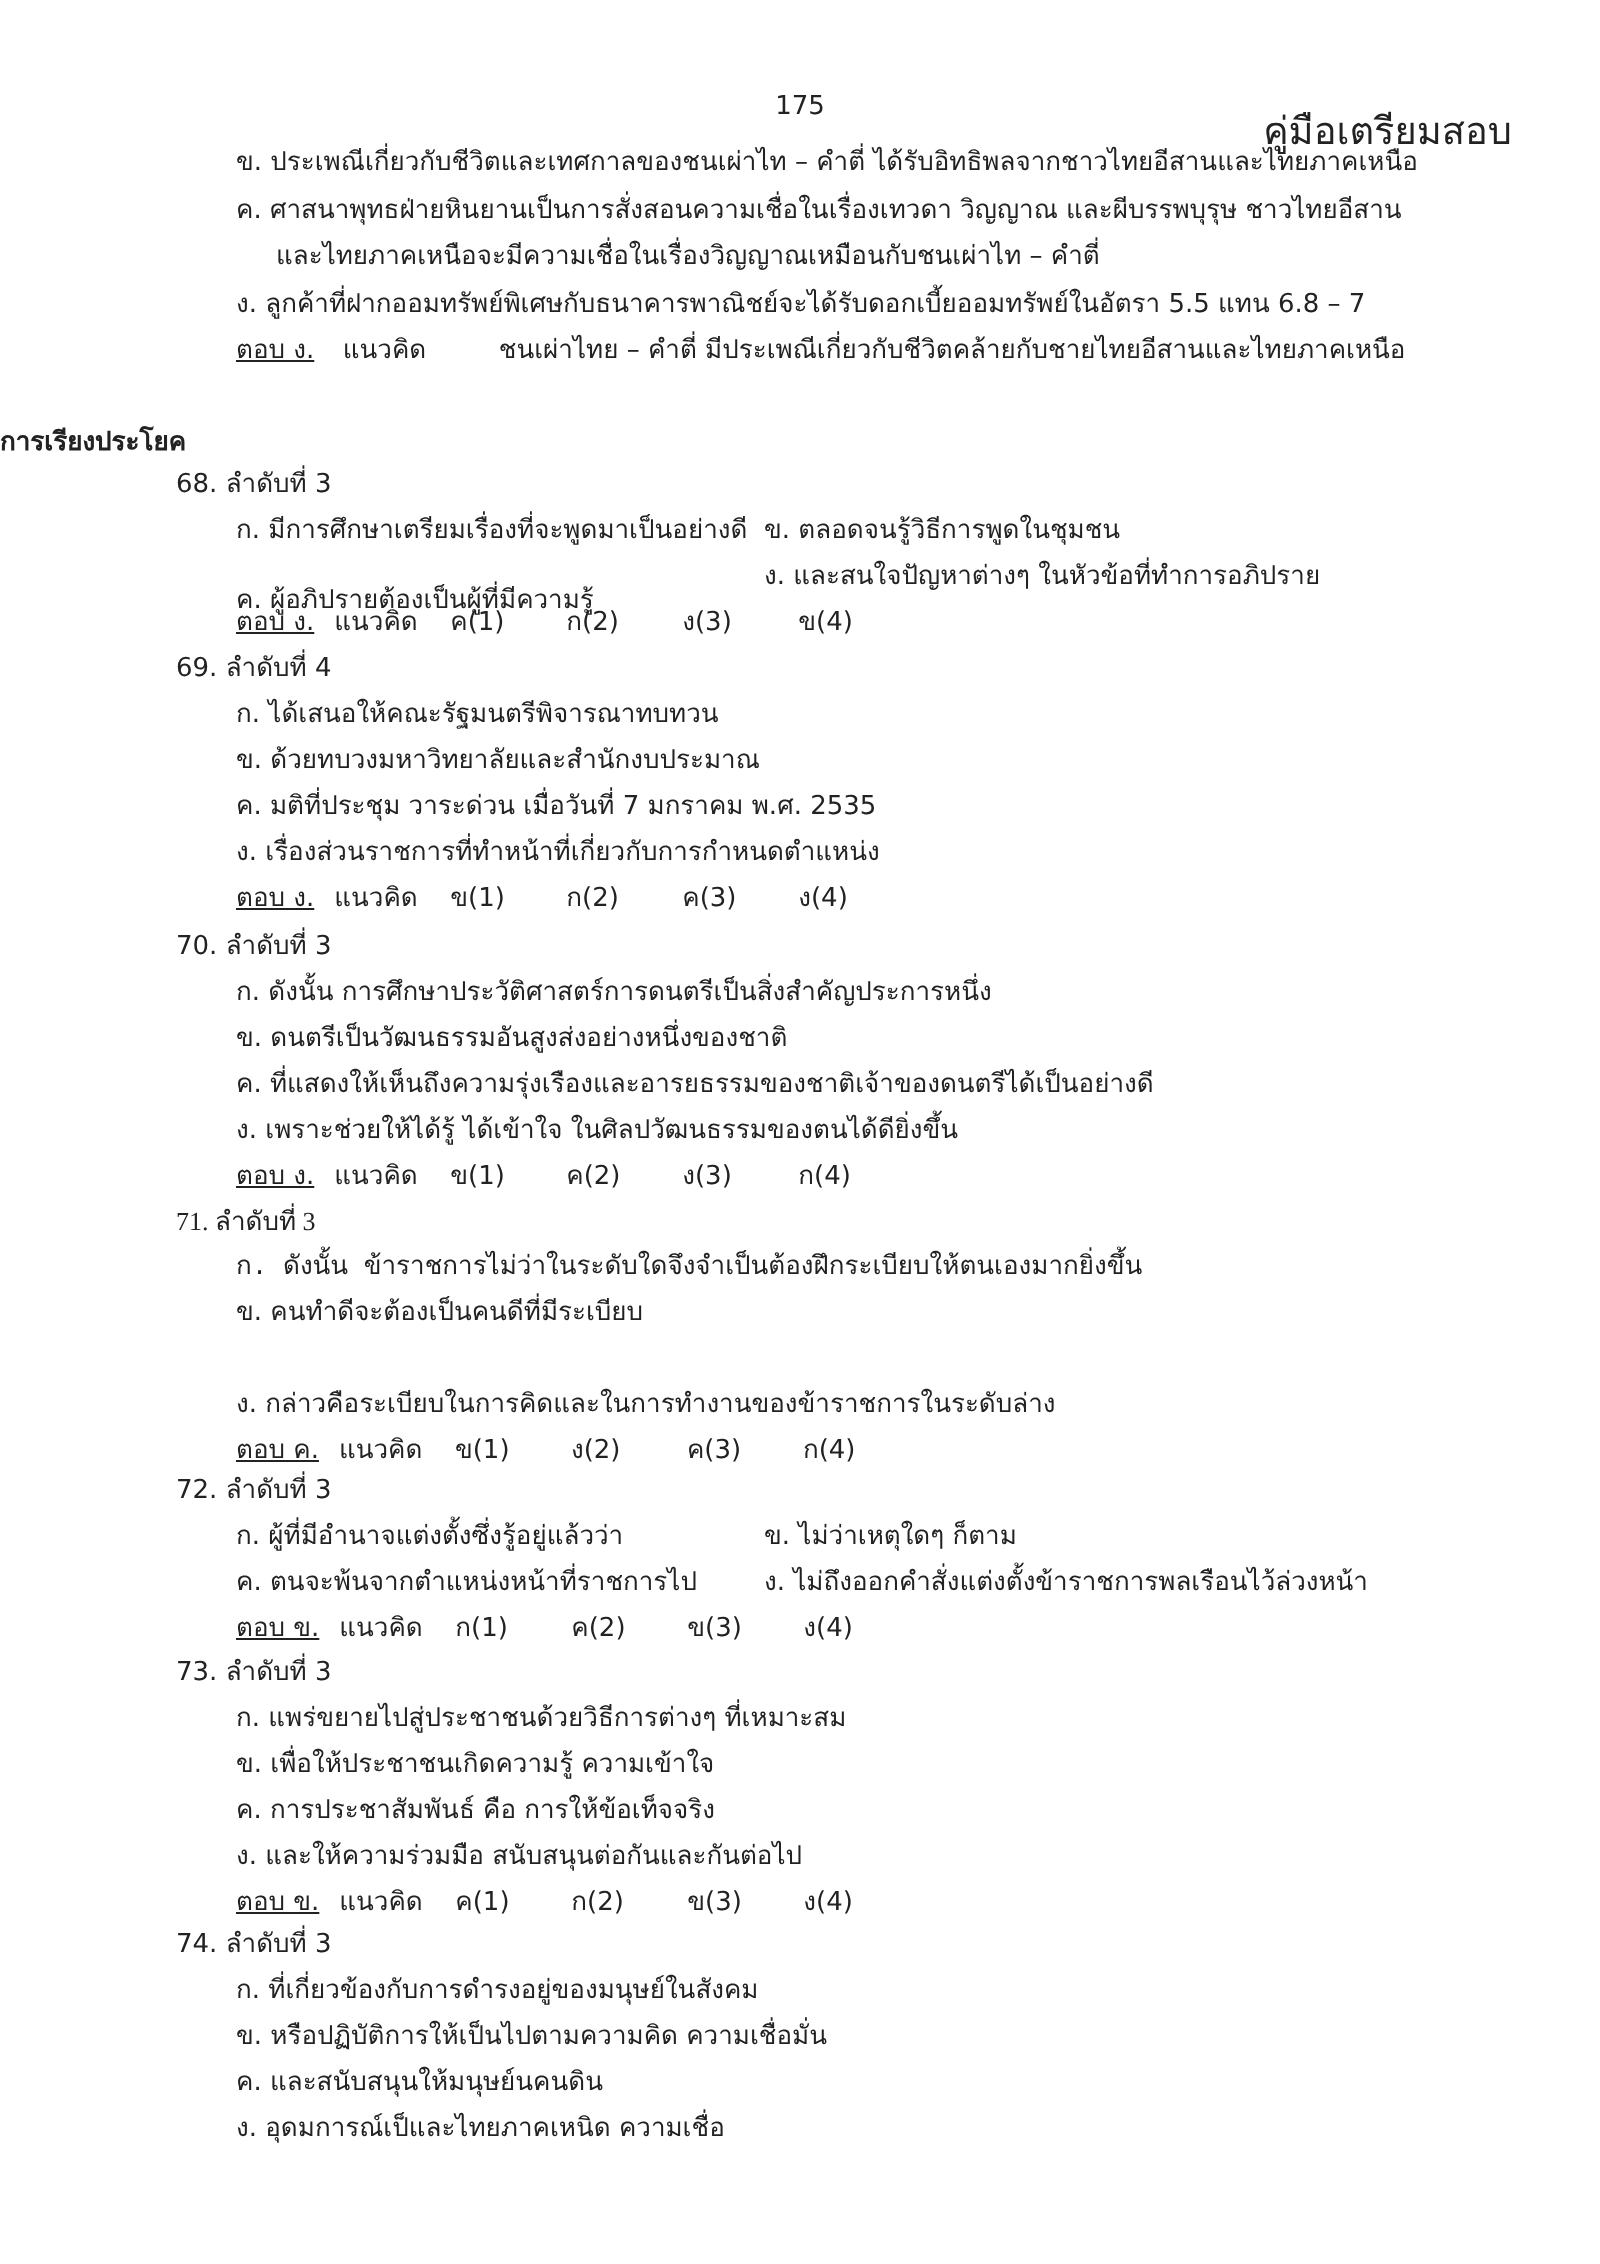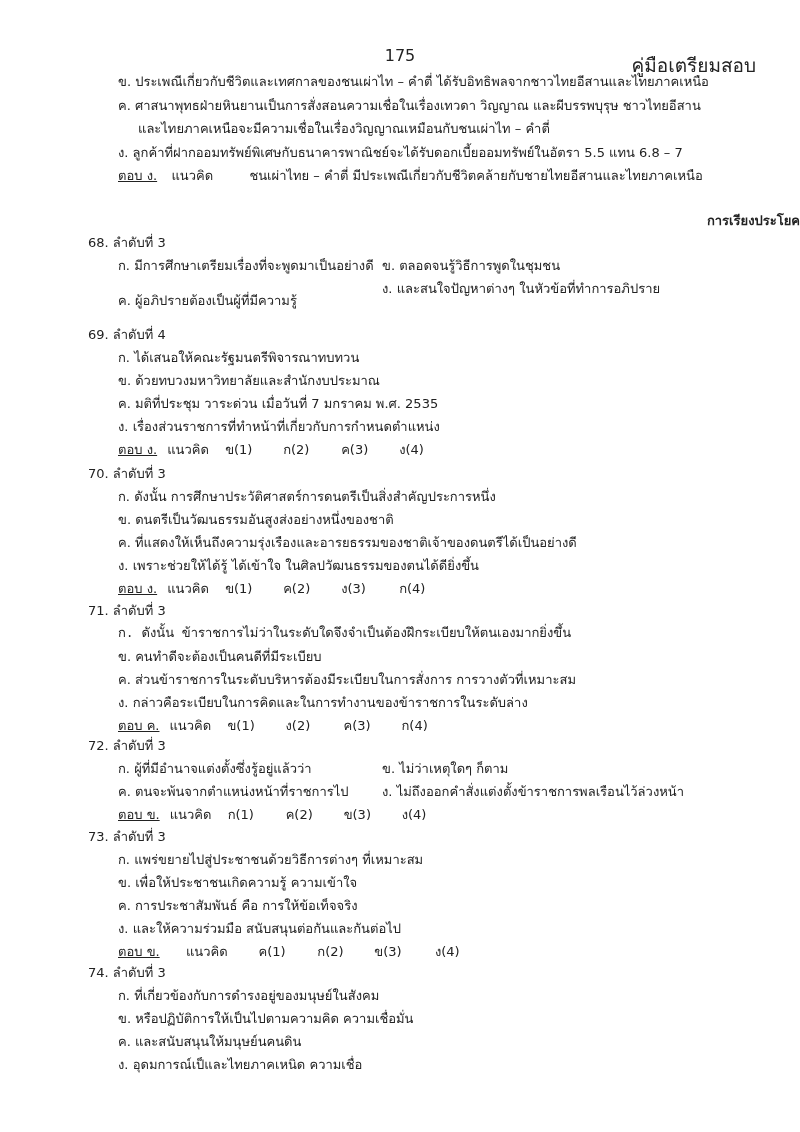--- a/index.html
+++ b/index.html
@@ -20,21 +20,21 @@
       position: absolute;
       left: 0; top: 0;
       width: 800px; height: 1132px;
     }
     .page-number {
       position: absolute;
       top: 46px;
       left: 0;
       width: 800px;
       text-align: center;
-      font-size: 16px;
+      font-size: 13px;
     }
     .running-header {
       position: absolute;
       top: 50px;
       right: 44px;
       font-size: 19px;
     }
     .line {
       position: absolute;
       white-space: nowrap;
@@ -42,21 +42,21 @@
       line-height: 20px;
     }
     .ans-label {
       text-decoration: underline;
     }
     .section-title {
       position: absolute;
       top: 210px;
       left: 0;
       width: 800px;
-      text-align: right;
+      text-align: left;
       font-weight: bold;
       font-size: 13px;
     }
     .seq {
       display: inline-block;
       width: 58px;
     }
     .seq:first-of-type { }
     .answer-row .label-gap { display: inline-block; width: 10px; }
     .answer-row .concept { display: inline-block; width: 58px; }
@@ -96,20 +96,23 @@
     <span>ตลอดจนรู้วิธีการพูดในชุมชน</span>
   </div>
   <div class="line" style="top:279px; left:118px;margin-top:12px;">
     <span>ค.</span>
     <span>ผู้อภิปรายต้องเป็นผู้ที่มีความรู้</span>
   </div>
   <div class="line" style="top:279px; left:382px;">
     <span>ง.</span>
     <span>และสนใจปัญหาต่างๆ  ในหัวข้อที่ทำการอภิปราย</span>
   </div>
+  <div class="line answer-row" style="top:302px; left:118px;">
+    <span class="ans-label">ตอบ  ง.</span><span class="label-gap"></span><span class="concept">แนวคิด</span><span class="seq">ค(1)</span><span class="seq">ก(2)</span><span class="seq">ง(3)</span><span class="seq">ข(4)</span>
+  </div>
 
   <div class="line" style="top:325px; left:88px;">
     <span>69.</span>
     <span>ลำดับที่  4</span>
   </div>
   <div class="line" style="top:348px; left:118px;"><span>ก.</span> <span>ได้เสนอให้คณะรัฐมนตรีพิจารณาทบทวน</span></div>
   <div class="line" style="top:371px; left:118px;"><span>ข.</span> <span>ด้วยทบวงมหาวิทยาลัยและสำนักงบประมาณ</span></div>
   <div class="line" style="top:394px; left:118px;"><span>ค.</span> <span>มติที่ประชุม  วาระด่วน  เมื่อวันที่  7  มกราคม  พ.ศ. 2535</span></div>
   <div class="line" style="top:417px; left:118px;"><span>ง.</span> <span>เรื่องส่วนราชการที่ทำหน้าที่เกี่ยวกับการกำหนดตำแหน่ง</span></div>
   <div class="line answer-row" style="top:440px; left:118px;">
@@ -121,27 +124,26 @@
     <span>ลำดับที่  3</span>
   </div>
   <div class="line" style="top:487px; left:118px;"><span>ก.</span> <span>ดังนั้น  การศึกษาประวัติศาสตร์การดนตรีเป็นสิ่งสำคัญประการหนึ่ง</span></div>
   <div class="line" style="top:510px; left:118px;"><span>ข.</span> <span>ดนตรีเป็นวัฒนธรรมอันสูงส่งอย่างหนึ่งของชาติ</span></div>
   <div class="line" style="top:533px; left:118px;"><span>ค.</span> <span>ที่แสดงให้เห็นถึงความรุ่งเรืองและอารยธรรมของชาติเจ้าของดนตรีได้เป็นอย่างดี</span></div>
   <div class="line" style="top:556px; left:118px;"><span>ง.</span> <span>เพราะช่วยให้ได้รู้  ได้เข้าใจ  ในศิลปวัฒนธรรมของตนได้ดียิ่งขึ้น</span></div>
   <div class="line answer-row" style="top:579px; left:118px;">
     <span class="ans-label">ตอบ  ง.</span><span class="label-gap"></span><span class="concept">แนวคิด</span><span class="seq">ข(1)</span><span class="seq">ค(2)</span><span class="seq">ง(3)</span><span class="seq">ก(4)</span>
   </div>
 
-  <div class="line" style="top:601px; left:88px;">
+  <div class="line" style="top:601px; left:88px;font-family:Liberation Serif, serif;">
     <span>71.</span>
     <span>ลำดับที่  3</span>
   </div>
   <div class="line" style="top:624px; left:118px;font-family:Liberation Mono, monospace;"><span>ก.</span> <span>ดังนั้น  ข้าราชการไม่ว่าในระดับใดจึงจำเป็นต้องฝึกระเบียบให้ตนเองมากยิ่งขึ้น</span></div>
   <div class="line" style="top:647px; left:118px;"><span>ข.</span> <span>คนทำดีจะต้องเป็นคนดีที่มีระเบียบ</span></div>
-  <div class="line" style="top:670px; left:118px;"><span>ค.</span> <span>ส่วนข้าราชการในระดับบริหารต้องมีระเบียบในการสั่งการ  การวางตัวที่เหมาะสม</span></div>
   <div class="line" style="top:693px; left:118px;"><span>ง.</span> <span>กล่าวคือระเบียบในการคิดและในการทำงานของข้าราชการในระดับล่าง</span></div>
   <div class="line answer-row" style="top:716px; left:118px;">
     <span class="ans-label">ตอบ  ค.</span><span class="label-gap"></span><span class="concept">แนวคิด</span><span class="seq">ข(1)</span><span class="seq">ง(2)</span><span class="seq">ค(3)</span><span class="seq">ก(4)</span>
   </div>
 
   <div class="line" style="top:736px; left:88px;">
     <span>72.</span>
     <span>ลำดับที่  3</span>
   </div>
   <div class="line" style="top:759px; left:118px;"><span>ก.</span> <span>ผู้ที่มีอำนาจแต่งตั้งซึ่งรู้อยู่แล้วว่า</span></div>
@@ -153,21 +155,21 @@
   </div>
 
   <div class="line" style="top:827px; left:88px;">
     <span>73.</span>
     <span>ลำดับที่  3</span>
   </div>
   <div class="line" style="top:850px; left:118px;"><span>ก.</span> <span>แพร่ขยายไปสู่ประชาชนด้วยวิธีการต่างๆ  ที่เหมาะสม</span></div>
   <div class="line" style="top:873px; left:118px;"><span>ข.</span> <span>เพื่อให้ประชาชนเกิดความรู้  ความเข้าใจ</span></div>
   <div class="line" style="top:896px; left:118px;"><span>ค.</span> <span>การประชาสัมพันธ์  คือ  การให้ข้อเท็จจริง</span></div>
   <div class="line" style="top:919px; left:118px;"><span>ง.</span> <span>และให้ความร่วมมือ  สนับสนุนต่อกันและกันต่อไป</span></div>
-  <div class="line answer-row" style="top:942px; left:118px;text-align:right;">
+  <div class="line answer-row" style="top:942px; left:118px;">
     <span class="ans-label">ตอบ  ข.</span><span class="label-gap"></span><span class="concept">แนวคิด</span><span class="seq">ค(1)</span><span class="seq">ก(2)</span><span class="seq">ข(3)</span><span class="seq">ง(4)</span>
   </div>
 
   <div class="line" style="top:963px; left:88px;">
     <span>74.</span>
     <span>ลำดับที่  3</span>
   </div>
   <div class="line" style="top:986px; left:118px;"><span>ก.</span> <span>ที่เกี่ยวข้องกับการดำรงอยู่ของมนุษย์ในสังคม</span></div>
   <div class="line" style="top:1009px; left:118px;"><span>ข.</span> <span>หรือปฏิบัติการให้เป็นไปตามความคิด  ความเชื่อมั่น</span></div>
   <div class="line" style="top:1032px; left:118px;"><span>ค.</span> <span>และสนับสนุนให้มนุษย์นคนดิน</span></div>

